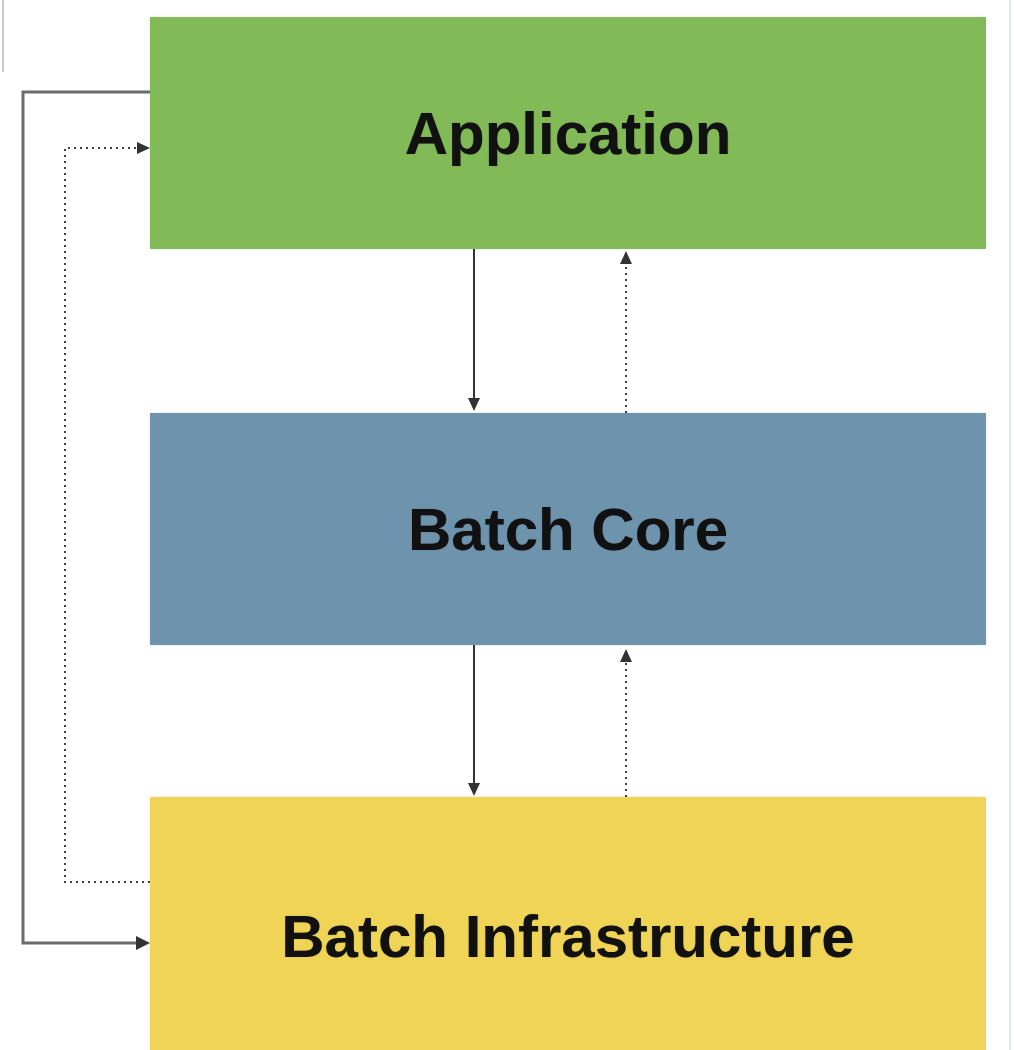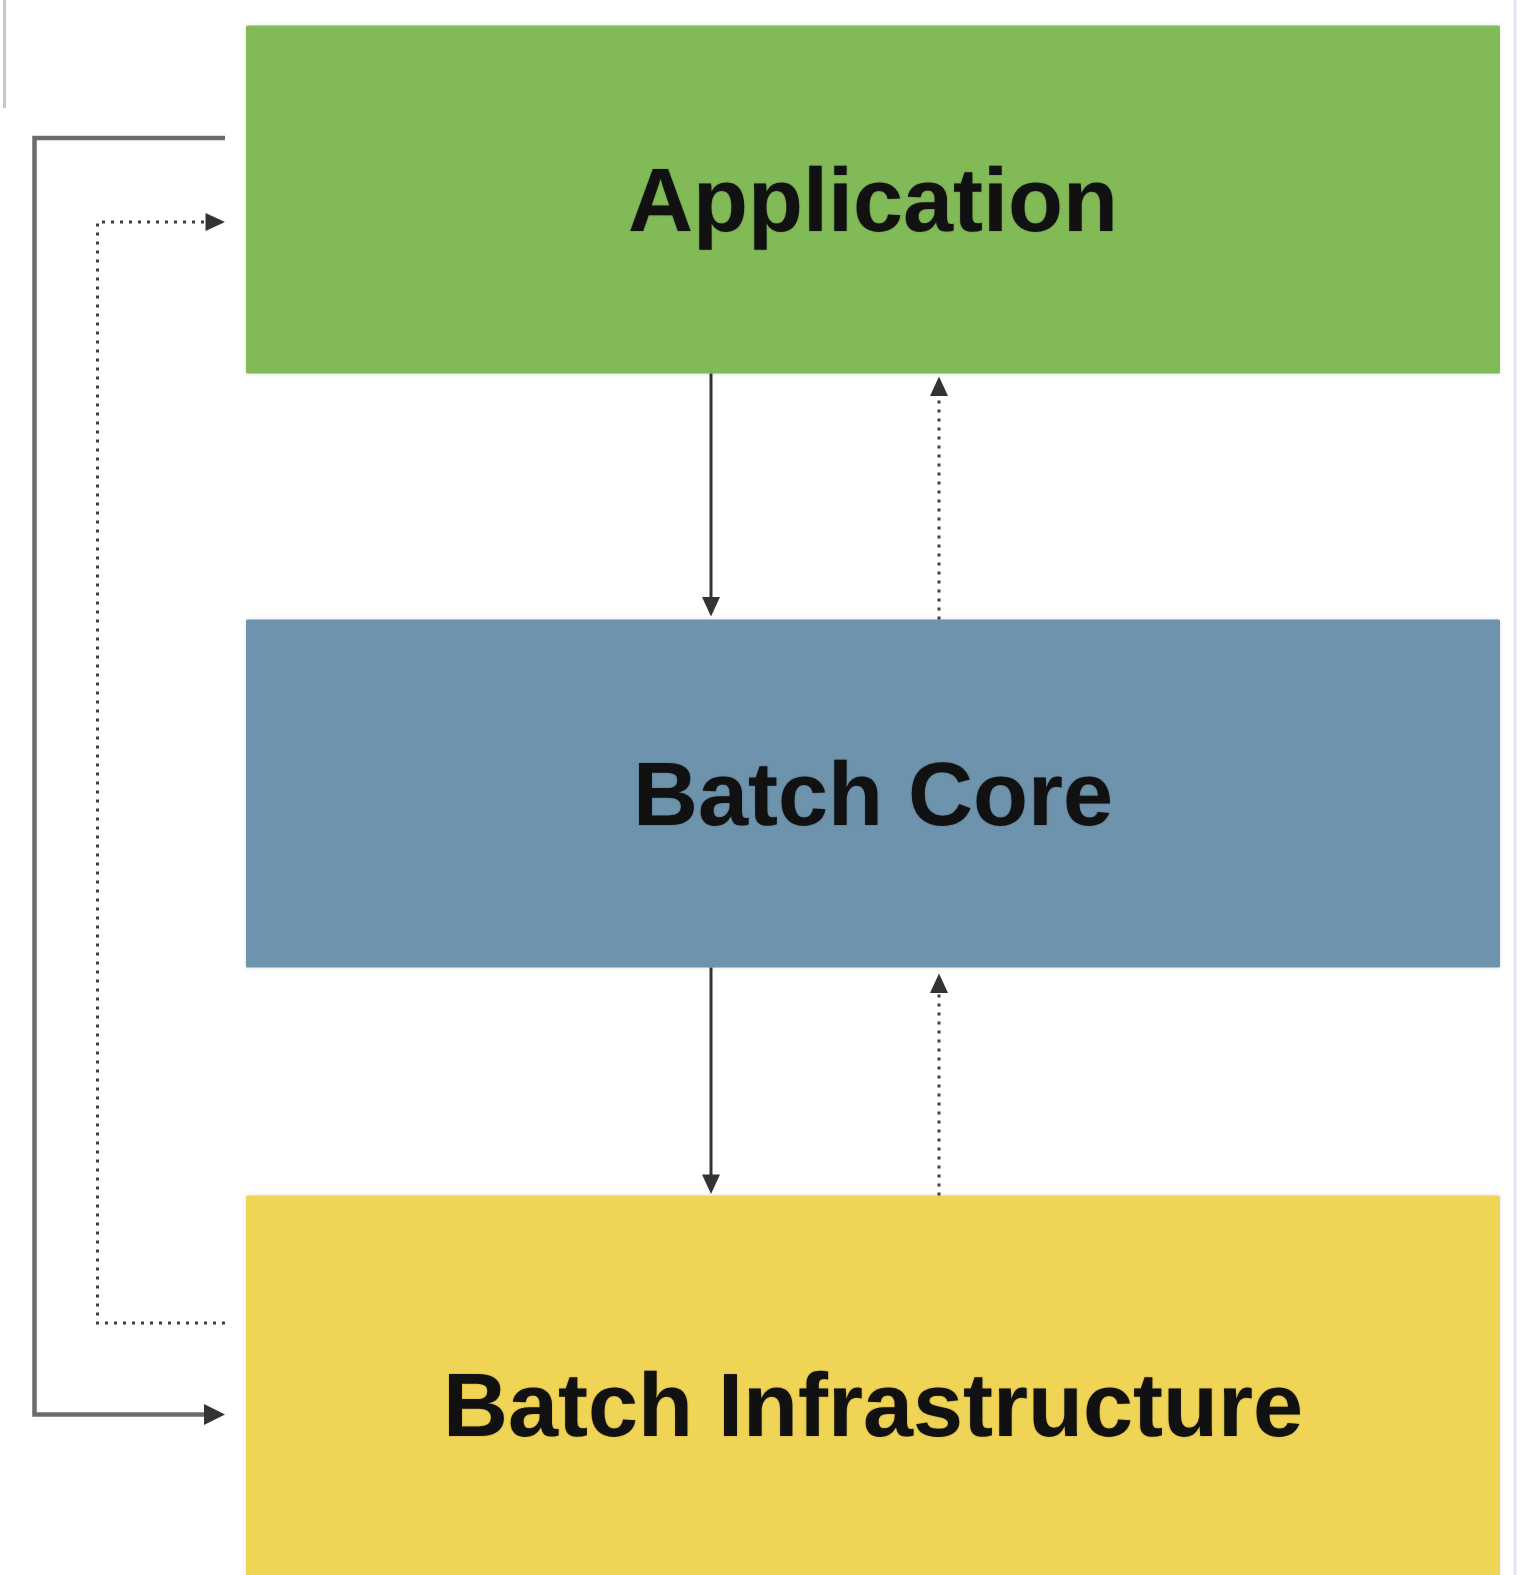--- a/index.html
+++ b/index.html
@@ -24,21 +24,21 @@
     overflow: hidden;
   }
   .canvas {
     position: relative;
     width: 1014px;
     height: 1050px;
     background: var(--background);
   }
   .layer-box {
     position: absolute;
-    left: 164px;
+    left: 150px;
     width: 836px;
     display: flex;
     align-items: center;
     justify-content: center;
     border-radius: 1px;
     box-shadow: 0 0 3px rgba(0,0,0,0.12);
   }
   .layer-box .layer-label {
     font-size: 60px;
     font-weight: 700;

